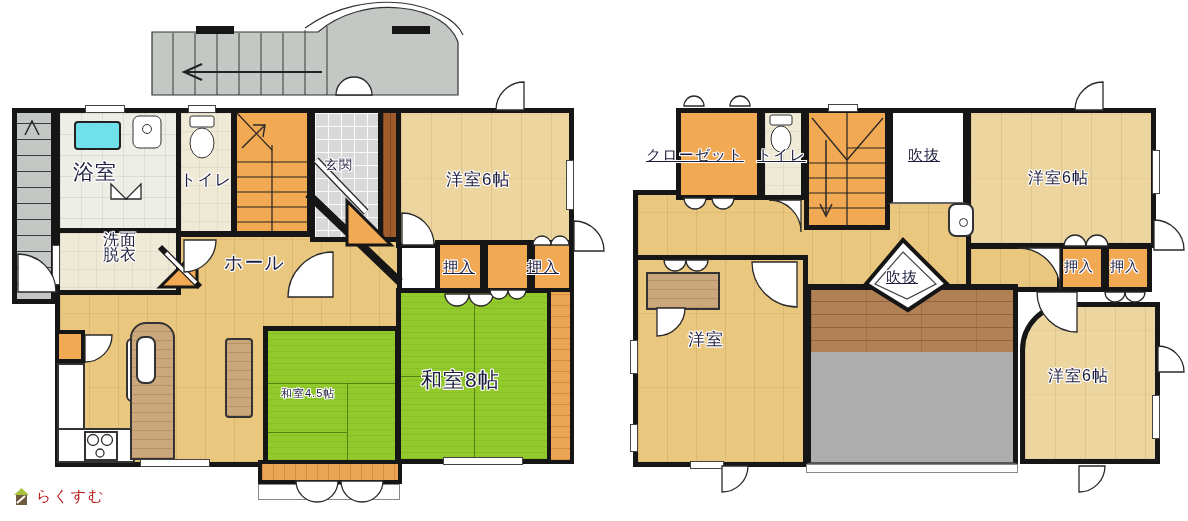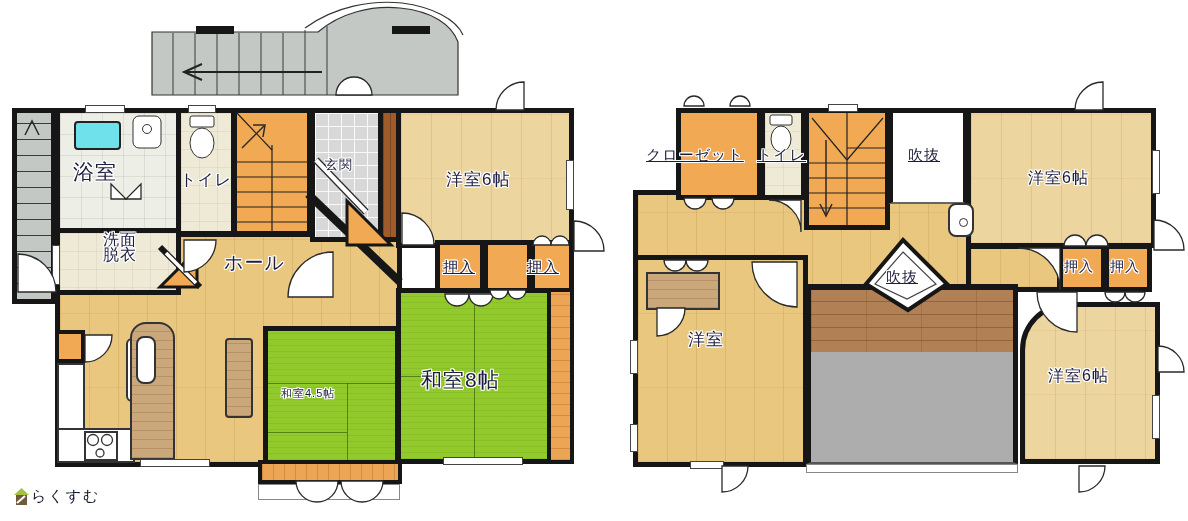--- a/index.html
+++ b/index.html
@@ -44,22 +44,22 @@
   .wallbar{position:absolute;background:#161616;z-index:12;}
   .win{position:absolute;background:#fff;border:1px solid #444;box-sizing:border-box;z-index:13;}
   .lbl{position:absolute;z-index:30;font-size:16px;color:#1d1d3e;white-space:nowrap;letter-spacing:1px;
     text-shadow:1px 0 0 #fff,-1px 0 0 #fff,0 1px 0 #fff,0 -1px 0 #fff,
                 1px 1px 0 #fff,-1px -1px 0 #fff,1px -1px 0 #fff,-1px 1px 0 #fff;}
   .s15{font-size:15px;text-decoration:underline;} .s14{font-size:14px;}
   svg.overlay{position:absolute;left:0;top:0;z-index:20;pointer-events:none;}
   .door{fill:#ffffff;stroke:#2a2a2a;stroke-width:1.3;}
   .thin{stroke:#2a2a2a;stroke-width:1.5;fill:none;}
   .sline{stroke:#222;stroke-width:1.2;fill:none;}
-  #watermark{position:absolute;left:12px;top:487px;z-index:40;display:flex;align-items:flex-start;
-    color:#0f172a;font-size:15px;letter-spacing:2px;}
+  #watermark{position:absolute;left:12px;top:487px;z-index:40;display:flex;align-items:flex-start;gap:5px;
+    color:#b91c1c;font-size:15px;letter-spacing:2px;}
 </style>
 </head>
 <body>
 
 <div id="plan">
 
   <div class="room gray steps" style="left:12px;top:108px;width:44px;height:196px;"></div>
 
   <div class="room wood" style="left:55px;top:232px;width:347px;height:235px;"></div>
 

